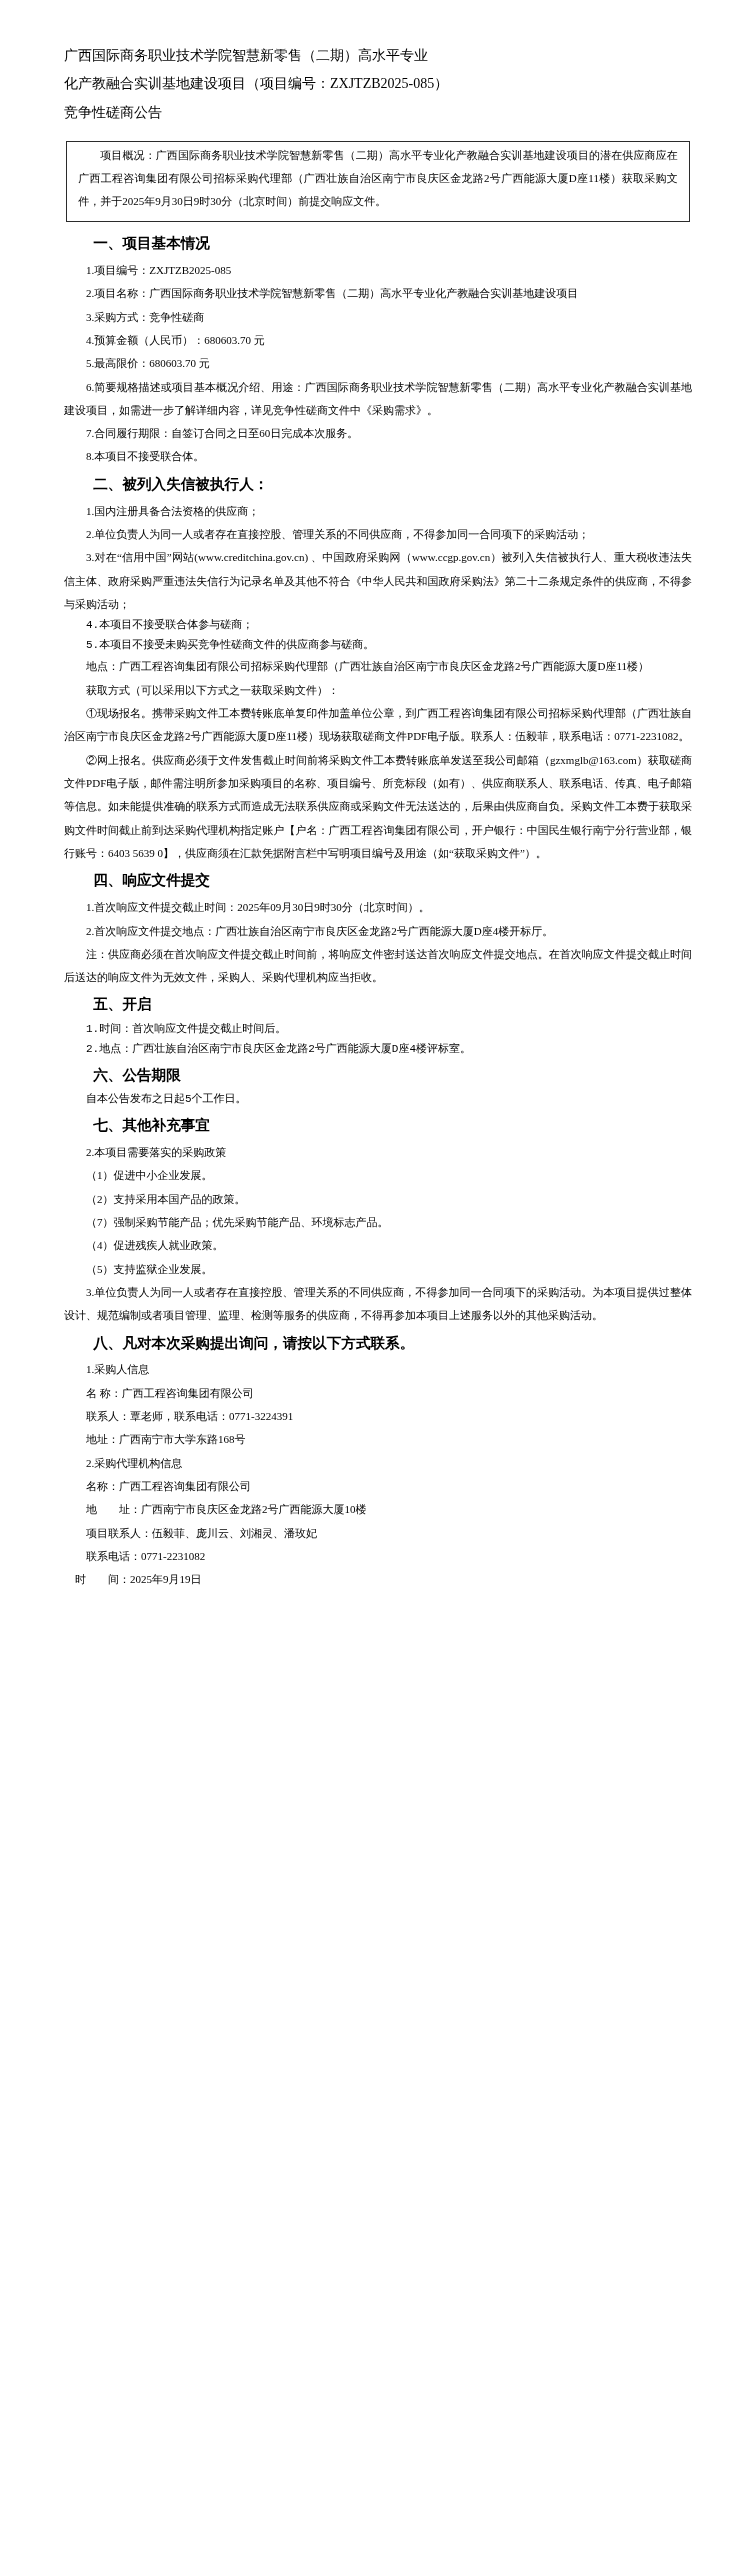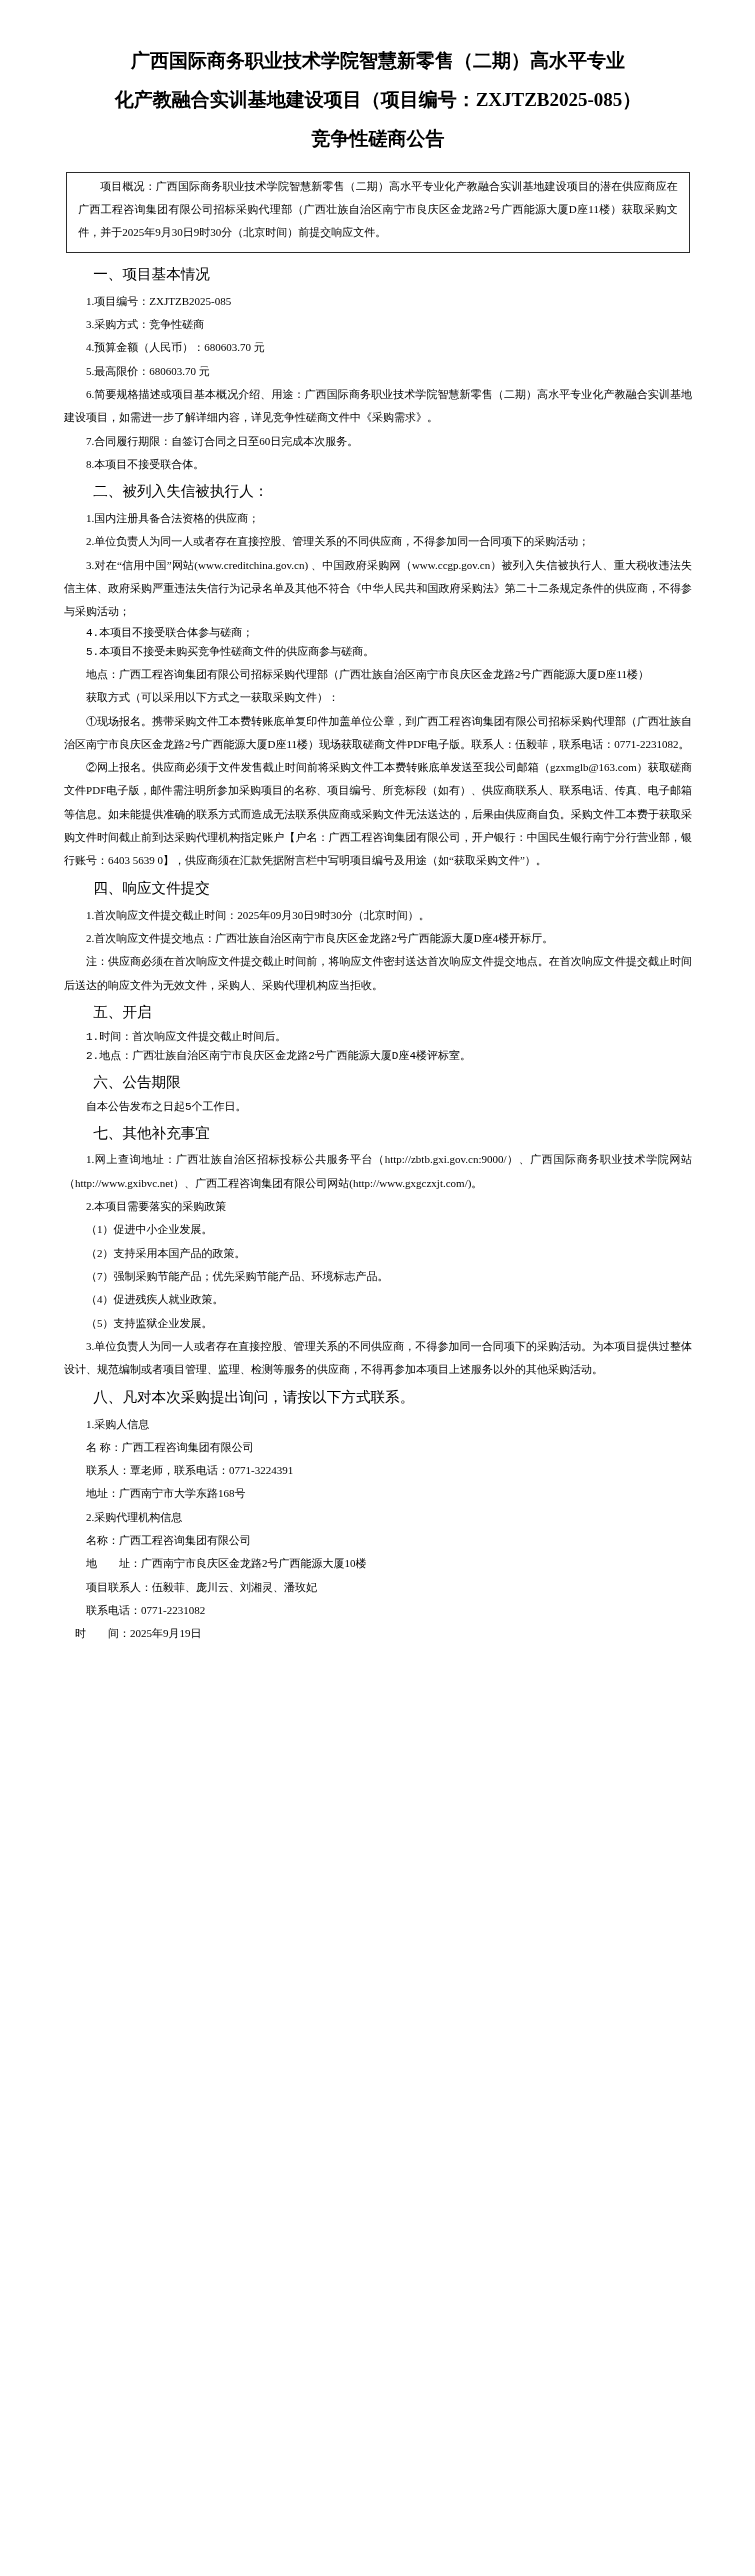--- a/index.html
+++ b/index.html
@@ -11,42 +11,42 @@
     width: 756px;
     min-height: 2576px;
     box-sizing: border-box;
     margin: 0 auto;
     padding: 36px 64px 57px 64px;
     background: #ffffff;
     color: #000000;
     font-family: "Liberation Serif", "DejaVu Serif", serif;
   }
   .title {
-    font-size: 19px;
-    font-weight: bold;
-    text-align: center;
+    font-size: 14px;
+    font-weight: normal;
+    text-align: left;
     line-height: 2.05;
     margin: 5.7px 0 13.2px 0;
   }
   .title .tline { display: block; }
   .summary-box {
     border: 0.9px solid #2b2b2b;
     padding: 1.9px 11.3px 7.6px 11.3px;
     margin: 7.6px 1.9px 5.7px 1.9px;
   }
   .para {
     font-size: 11px;
     line-height: 2.12;
     text-align: justify;
     text-indent: 2em;
     margin: 0;
   }
   .sec {
     font-size: 14.6px;
-    font-weight: normal;
+    font-weight: bold;
     line-height: 2.12;
     text-indent: 2em;
     text-align: justify;
     margin: 0;
   }
   .tight { line-height: 1.78; font-family: Liberation Mono, monospace; }
   .half-indent { text-indent: 1em; font-family: Liberation Serif, serif; }
 </style>
 </head>
 <body>
@@ -58,20 +58,21 @@
     <span class="tline">化产教融合实训基地建设项目（项目编号：ZXJTZB2025-085）</span>
     <span class="tline">竞争性磋商公告</span>
   </h1>
 
   <div class="summary-box">
     <p class="para">项目概况：广西国际商务职业技术学院智慧新零售（二期）高水平专业化产教融合实训基地建设项目的潜在供应商应在广西工程咨询集团有限公司招标采购代理部（广西壮族自治区南宁市良庆区金龙路2号广西能源大厦D座11楼）获取采购文件，并于2025年9月30日9时30分（北京时间）前提交响应文件。</p>
   </div>
 
   <h2 class="sec">一、项目基本情况</h2>
   <p class="para">1.项目编号：ZXJTZB2025-085</p>
+  <p class="para">2.项目名称：广西国际商务职业技术学院智慧新零售（二期）高水平专业化产教融合实训基地建设项目</p>
   <p class="para">3.采购方式：竞争性磋商</p>
   <p class="para">4.预算金额（人民币）：680603.70 元</p>
   <p class="para">5.最高限价：680603.70 元</p>
   <p class="para">6.简要规格描述或项目基本概况介绍、用途：广西国际商务职业技术学院智慧新零售（二期）高水平专业化产教融合实训基地建设项目，如需进一步了解详细内容，详见竞争性磋商文件中《采购需求》。</p>
   <p class="para">7.合同履行期限：自签订合同之日至60日完成本次服务。</p>
   <p class="para">8.本项目不接受联合体。</p>
 
   <h2 class="sec">二、被列入失信被执行人：</h2>
   <p class="para">1.国内注册具备合法资格的供应商；</p>
   <p class="para">2.单位负责人为同一人或者存在直接控股、管理关系的不同供应商，不得参加同一合同项下的采购活动；</p>
@@ -90,21 +91,20 @@
   <p class="para">注：供应商必须在首次响应文件提交截止时间前，将响应文件密封送达首次响应文件提交地点。在首次响应文件提交截止时间后送达的响应文件为无效文件，采购人、采购代理机构应当拒收。</p>
 
   <h2 class="sec">五、开启</h2>
   <p class="para tight">1.时间：首次响应文件提交截止时间后。</p>
   <p class="para tight">2.地点：广西壮族自治区南宁市良庆区金龙路2号广西能源大厦D座4楼评标室。</p>
 
   <h2 class="sec">六、公告期限</h2>
   <p class="para tight">自本公告发布之日起5个工作日。</p>
 
   <h2 class="sec">七、其他补充事宜</h2>
-  <p class="para">1.网上查询地址：广西壮族自治区招标投标公共服务平台（http://zbtb.gxi.gov.cn:9000/）、广西国际商务职业技术学院网站（http://www.gxibvc.net）、广西工程咨询集团有限公司网站(http://www.gxgczxjt.com/)。</p>
   <p class="para">2.本项目需要落实的采购政策</p>
   <p class="para">（1）促进中小企业发展。</p>
   <p class="para">（2）支持采用本国产品的政策。</p>
   <p class="para">（7）强制采购节能产品；优先采购节能产品、环境标志产品。</p>
   <p class="para">（4）促进残疾人就业政策。</p>
   <p class="para">（5）支持监狱企业发展。</p>
   <p class="para">3.单位负责人为同一人或者存在直接控股、管理关系的不同供应商，不得参加同一合同项下的采购活动。为本项目提供过整体设计、规范编制或者项目管理、监理、检测等服务的供应商，不得再参加本项目上述服务以外的其他采购活动。</p>
 
   <h2 class="sec">八、凡对本次采购提出询问，请按以下方式联系。</h2>
   <p class="para">1.采购人信息</p>

